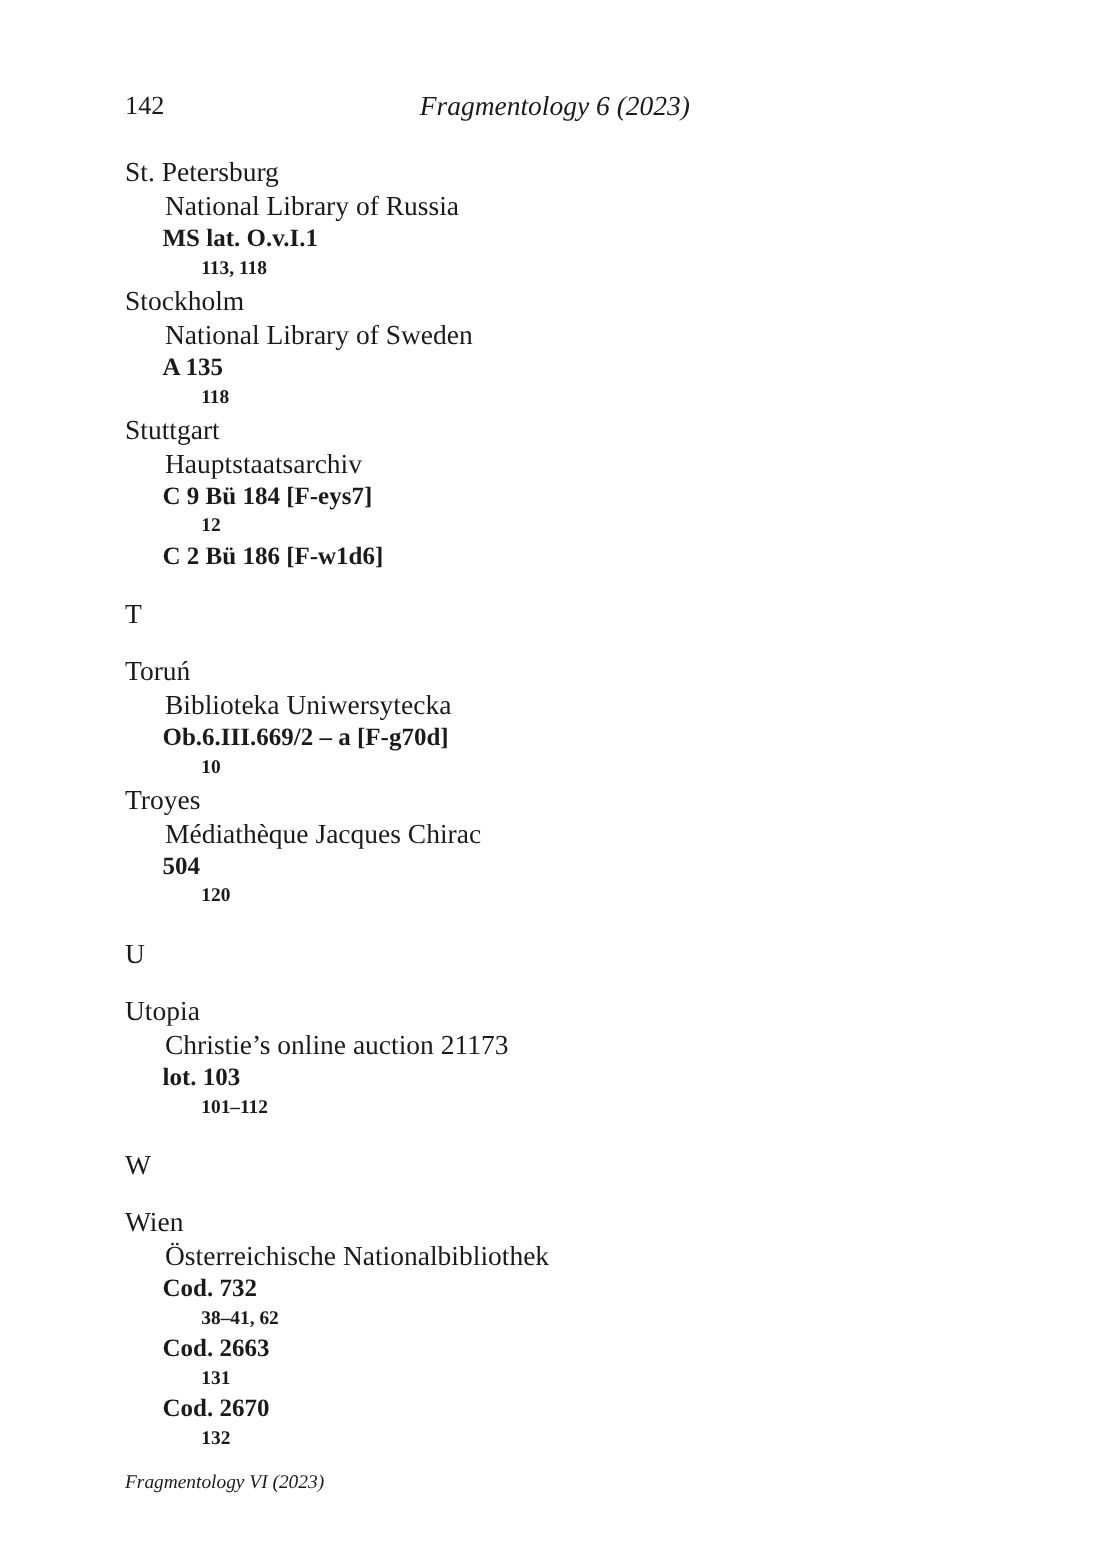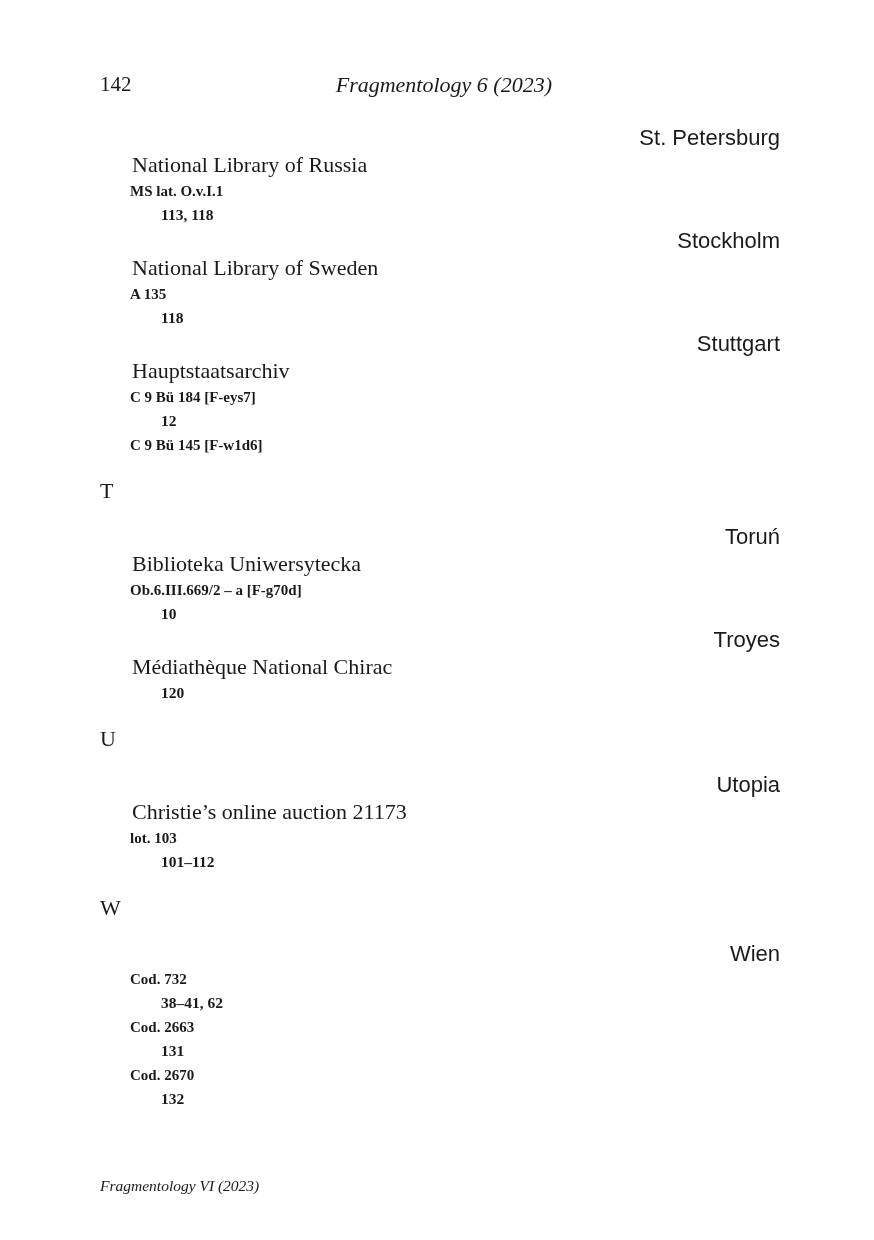--- a/index.html
+++ b/index.html
@@ -4,23 +4,23 @@
   <style>
     html, body { margin: 0; padding: 0; background: #ffffff; }
     body {
       width: 874px; height: 1240px; position: relative; overflow: hidden;
       font-family: "DejaVu Serif", "Liberation Serif", serif; color: #1a1a1a;
     }
     .header { position: absolute; top: 72px; left: 100px; width: 452px; height: 30px; text-align: right; }
     .page-num { position: absolute; left: 0; top: 0; font-size: 21px; font-family: "Liberation Serif", serif; }
     .running-title { position: absolute; right: 0; top: 0; font-size: 22px; font-style: italic; font-family: "Liberation Serif", serif; }
     .content { position: absolute; top: 124px; left: 100px; width: 680px; }
-    .city { font-family: Liberation Sans, sans-serif; font-size: 22px; line-height: 27px; height: 27px; margin-left: 0; text-align: right; }
+    .city { font-family: Liberation Serif, serif; font-size: 22px; line-height: 27px; height: 27px; margin-left: 0; }
     .inst { font-family: "Liberation Serif", serif; font-size: 22px; line-height: 28px; height: 28px; margin-left: 32px; }
-    .shelf { font-family: "Liberation Serif", serif; font-weight: bold; font-size: 15px; line-height: 24px; height: 24px; margin-left: 30px; }
+    .shelf { font-family: "Liberation Serif", serif; font-weight: bold; font-size: 20px; line-height: 24px; height: 24px; margin-left: 30px; }
     .pages { font-family: "Liberation Serif", serif; font-weight: bold; font-size: 15.5px; line-height: 24px; height: 24px; margin-left: 61px; }
     .letter { font-family: "Liberation Serif", serif; font-size: 22px; line-height: 28px; height: 28px; margin-top: 20px; margin-bottom: 18px; }
     .footer { position: absolute; left: 100px; top: 1162px; font-size: 15.5px; font-style: italic; font-family: "Liberation Serif", serif; margin-top: 15px; }
   </style>
 </head>
 <body>
 
 <div class="header">
   <span class="page-num">142</span>
   <span class="running-title">Fragmentology 6 (2023)</span>
@@ -32,36 +32,38 @@
     <div class="shelf">MS lat. O.v.I.1</div>
     <div class="pages">113, 118</div>
     <div class="city">Stockholm</div>
     <div class="inst">National Library of Sweden</div>
     <div class="shelf">A 135</div>
     <div class="pages">118</div>
     <div class="city">Stuttgart</div>
     <div class="inst">Hauptstaatsarchiv</div>
     <div class="shelf">C 9 Bü 184 [F-eys7]</div>
     <div class="pages">12</div>
-    <div class="shelf">C 9 Bü 145 [F-w1d6]</div>
+    <div class="shelf">C 2 Bü 186 [F-w1d6]</div>
     <div class="letter">T</div>
     <div class="city">Toruń</div>
     <div class="inst">Biblioteka Uniwersytecka</div>
     <div class="shelf">Ob.6.III.669/2 – a [F-g70d]</div>
     <div class="pages">10</div>
     <div class="city">Troyes</div>
-    <div class="inst">Médiathèque National Chirac</div>
+    <div class="inst">Médiathèque Jacques Chirac</div>
+    <div class="shelf">504</div>
     <div class="pages">120</div>
     <div class="letter">U</div>
     <div class="city">Utopia</div>
     <div class="inst">Christie’s online auction 21173</div>
     <div class="shelf">lot. 103</div>
     <div class="pages">101–112</div>
     <div class="letter">W</div>
     <div class="city">Wien</div>
+    <div class="inst">Österreichische Nationalbibliothek</div>
     <div class="shelf">Cod. 732</div>
     <div class="pages">38–41, 62</div>
     <div class="shelf">Cod. 2663</div>
     <div class="pages">131</div>
     <div class="shelf">Cod. 2670</div>
     <div class="pages">132</div>
   </div>
 
 <div class="footer">Fragmentology VI (2023)</div>
 

